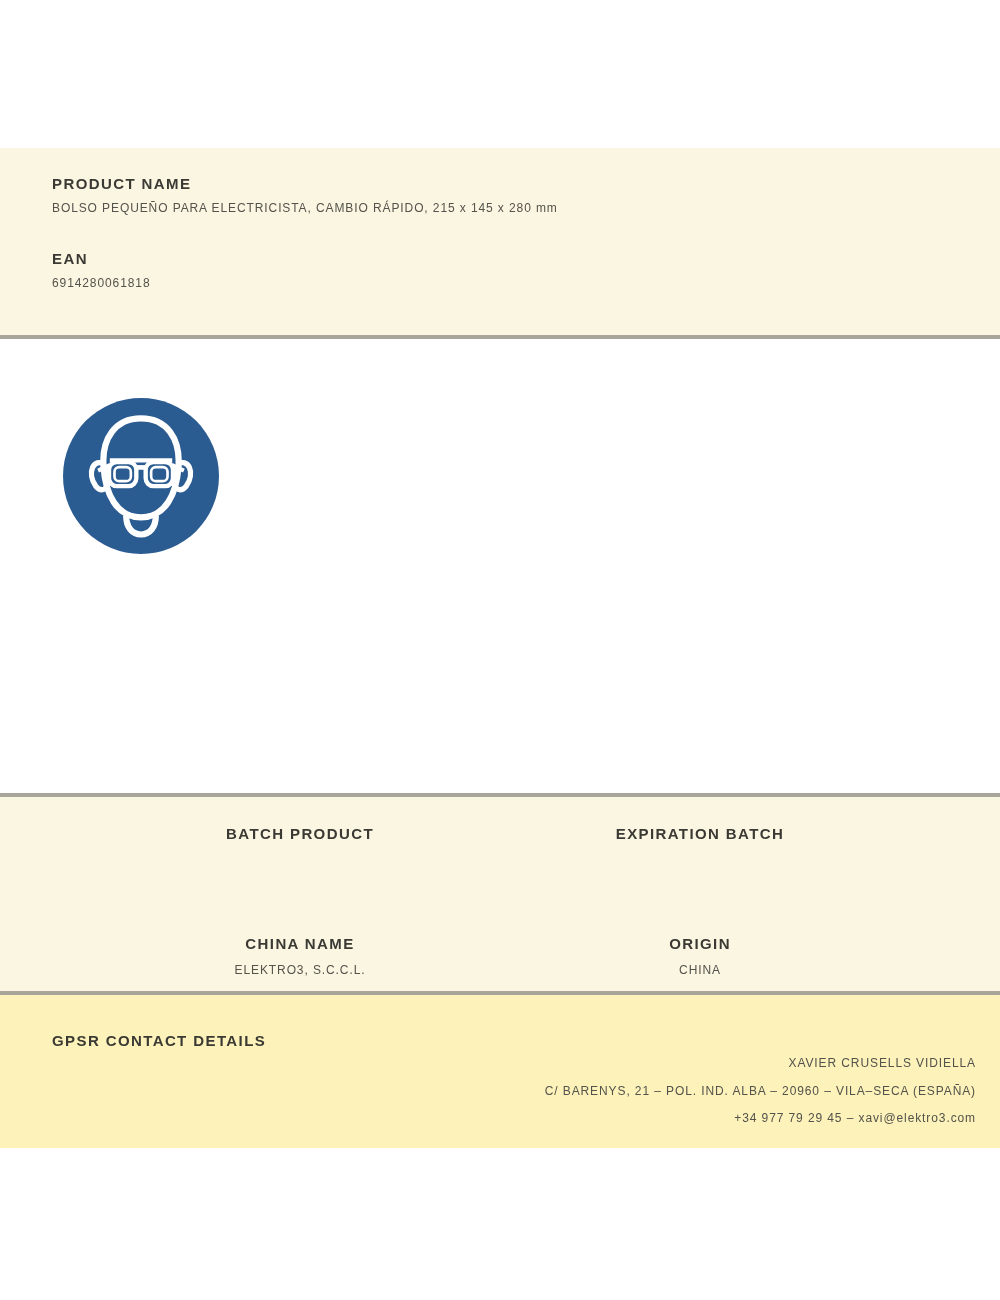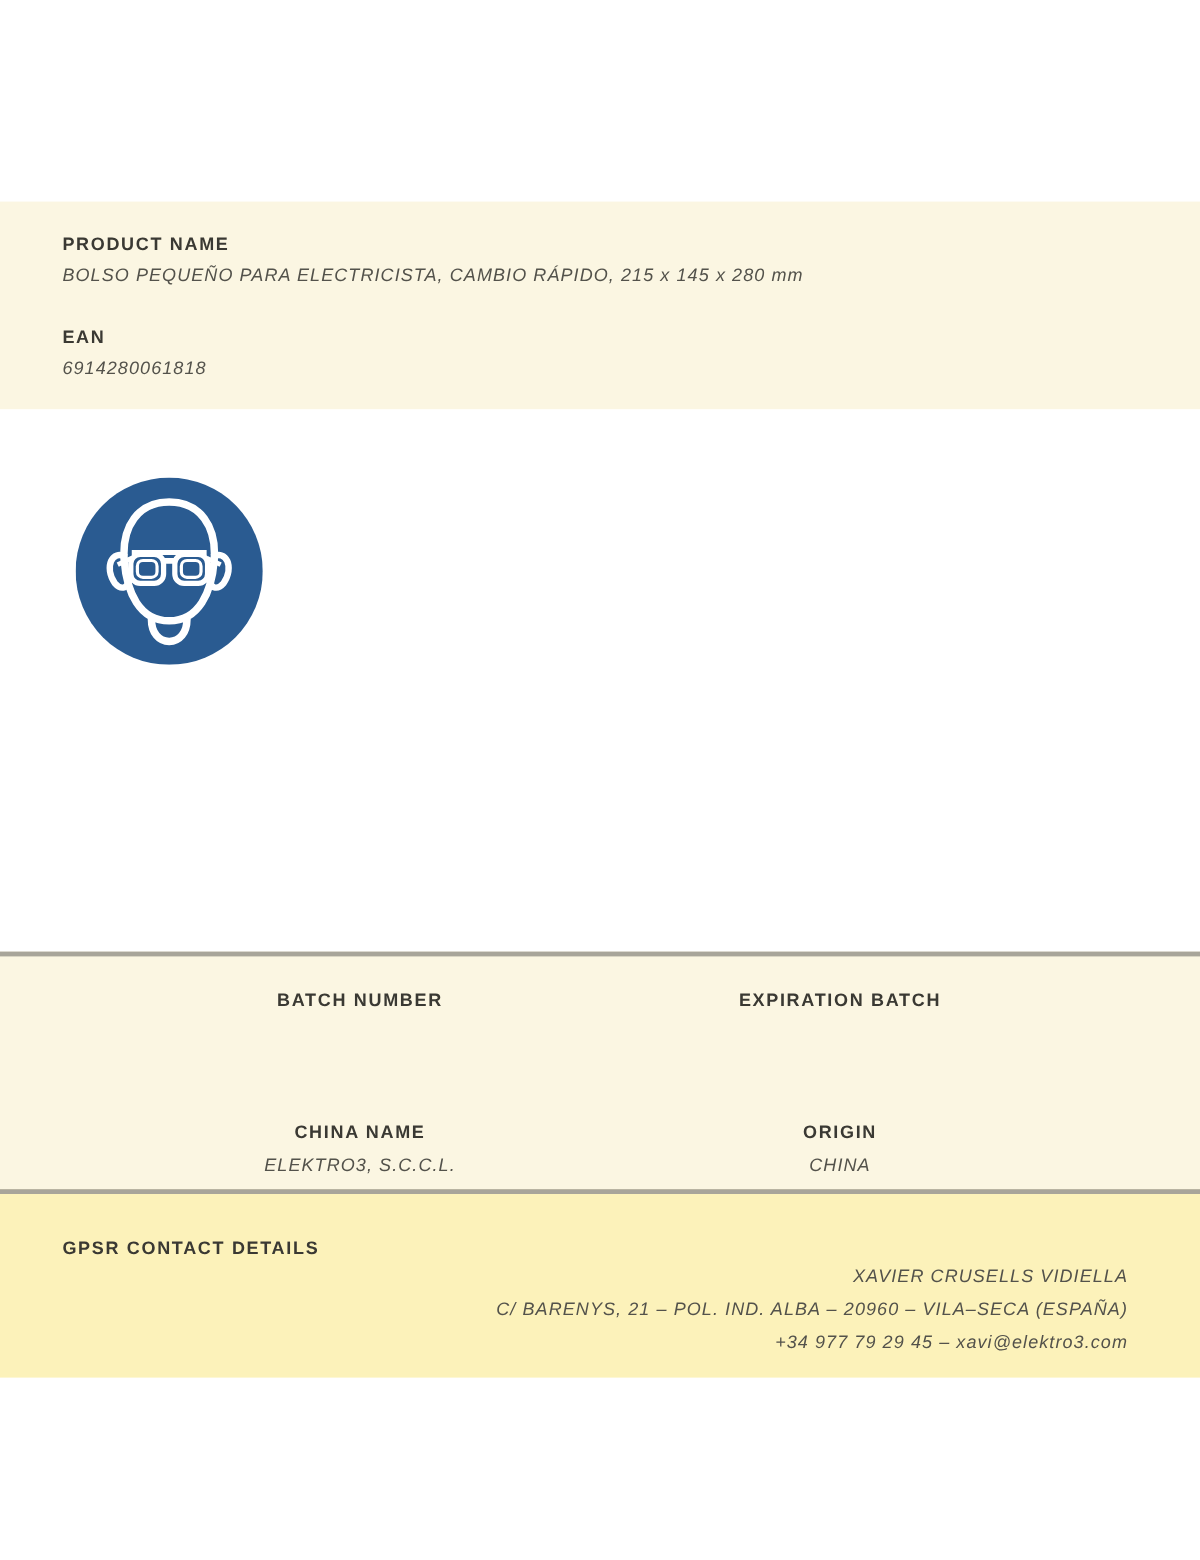--- a/index.html
+++ b/index.html
@@ -8,26 +8,26 @@
     width:1000px; height:1300px;
     font-family:"Liberation Sans","DejaVu Sans",sans-serif;
     color:#52514a;
   }
   .page { position:relative; width:1000px; height:1300px; background:#ffffff; overflow:hidden; }
 
   .label-h {
     font-weight:bold; color:#3a3933; font-size:15px; letter-spacing:1.4px;
   }
   .val {
-    color:#53524b; font-size:15px; letter-spacing:0.9px;font-style:italic;
+    color:#53524b; font-size:12px; letter-spacing:0.9px;
   }
 
   
   .sec-product {
-    position:absolute; left:0; top:168px; width:1000px; height:191px;
+    position:absolute; left:0; top:148px; width:1000px; height:191px;
     background:#fbf6e2; border-bottom:4px solid #a8a59a;
     padding:27px 52px 0 52px;
   }
   .sec-product .val { margin-top:9px; }
   .ean-block { margin-top:35px; }
 
   
   .sec-picto {
     position:absolute; left:0; top:341px; width:1000px; height:452px; background:#ffffff;
   }
@@ -42,21 +42,21 @@
     padding:28px 100px 0 100px;
   }
   .grid2 { display:grid; grid-template-columns:1fr 1fr; text-align:center; }
   .row-gap { margin-top:64px; }
   .cell-val { margin-top:11px; min-height:18px; }
 
   
   .sec-gpsr {
     position:absolute; left:0; top:991px; width:1000px; height:157px;
     background:#fcf2ba; border-top:4px solid #a8a59a;
-    padding:37px 60px 0 52px;
+    padding:37px 24px 0 52px;
     display:flex; align-items:flex-start;
   }
   .gpsr-right { flex:1; text-align:right;margin-top:18px; }
   .gpsr-right .val { display:block; line-height:27.5px; }
 </style>
 </head>
 <body>
 
 <div class="page">
 
@@ -89,21 +89,21 @@
       <rect x="29.5" y="41" width="17.5" height="15.5" rx="5" fill="#2a5b91" stroke="#ffffff" stroke-width="2.8"></rect>
       <rect x="53" y="41" width="17.5" height="15.5" rx="5" fill="#2a5b91" stroke="#ffffff" stroke-width="2.8"></rect>
 
       <rect x="33" y="44.3" width="10.5" height="9" rx="3" fill="none" stroke="#ffffff" stroke-width="1.7"></rect>
       <rect x="56.5" y="44.3" width="10.5" height="9" rx="3" fill="none" stroke="#ffffff" stroke-width="1.7"></rect>
     </svg>
   </div>
 
   <div class="sec-batch">
     <div class="grid2">
-      <div class="label-h">BATCH NUMBER</div>
+      <div class="label-h">BATCH PRODUCT</div>
       <div class="label-h">EXPIRATION BATCH</div>
       <div class="val cell-val"></div>
       <div class="val cell-val"></div>
     </div>
     <div class="grid2 row-gap">
       <div class="label-h">CHINA NAME</div>
       <div class="label-h">ORIGIN</div>
       <div class="val cell-val">ELEKTRO3, S.C.C.L.</div>
       <div class="val cell-val">CHINA</div>
     </div>

